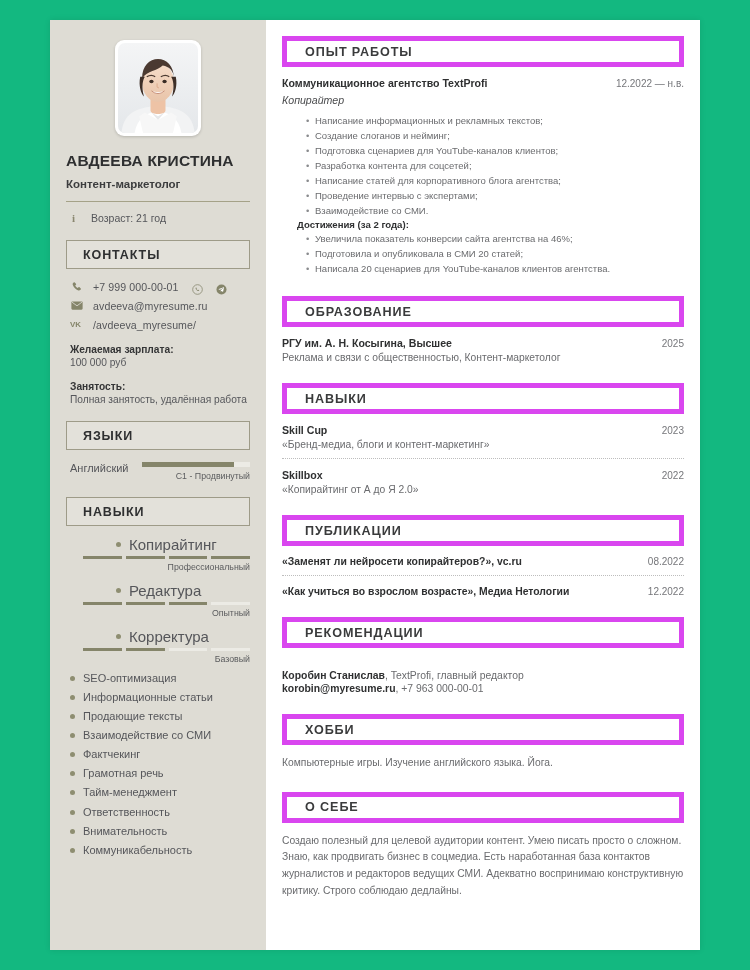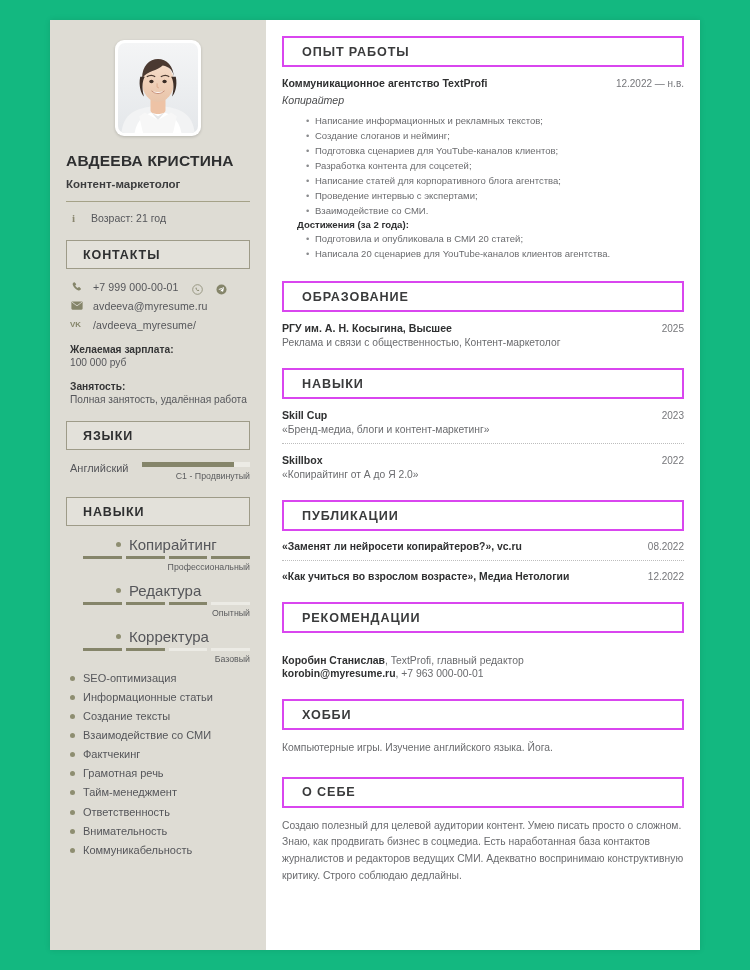--- a/index.html
+++ b/index.html
@@ -92,21 +92,21 @@
   .seg.on { background: #85856a; }
   .seg-lvl { font-size: 8.8px; color: #5b5c5e; text-align: right; margin-top: 3px; }
 
   .plain-list { margin-top: 8px; padding-left: 4px; }
   .plain-item { display: flex; align-items: center; gap: 8px; margin-bottom: 7px;
                 font-size: 11px; color: #55565a; }
 
   
   .main { flex: 1; background: #ffffff; padding: 16px 16px 0 16px; }
   .sec-head {
-    border: 2px solid #d946ef;
+    border: 5px solid #d946ef;
     height: 31px;
     display: flex; align-items: center;
     padding-left: 18px;
     font-size: 12.6px; font-weight: bold;
     color: #3a3b3c; letter-spacing: .9px;
   }
   .sec-head.mt { margin-top: 20px; }
 
   .row-title {
     display: flex; justify-content: space-between; align-items: baseline;
@@ -297,21 +297,21 @@
       <div class="plain-item">
           <span class="dot"></span>
           <span>SEO-оптимизация</span>
         </div>
       <div class="plain-item">
           <span class="dot"></span>
           <span>Информационные статьи</span>
         </div>
       <div class="plain-item">
           <span class="dot"></span>
-          <span>Создание тексты</span>
+          <span>Продающие тексты</span>
         </div>
       <div class="plain-item">
           <span class="dot"></span>
           <span>Взаимодействие со СМИ</span>
         </div>
       <div class="plain-item">
           <span class="dot"></span>
           <span>Фактчекинг</span>
         </div>
       <div class="plain-item">
@@ -353,20 +353,21 @@
       <li>Написание информационных и рекламных текстов;</li>
       <li>Создание слоганов и нейминг;</li>
       <li>Подготовка сценариев для YouTube-каналов клиентов;</li>
       <li>Разработка контента для соцсетей;</li>
       <li>Написание статей для корпоративного блога агентства;</li>
       <li>Проведение интервью с экспертами;</li>
       <li>Взаимодействие со СМИ.</li>
     </ul>
     <div class="ach-head">Достижения (за 2 года):</div>
     <ul class="duties" style="margin-top:1px">
+      <li>Увеличила показатель конверсии сайта агентства на 46%;</li>
       <li>Подготовила и опубликовала в СМИ 20 статей;</li>
       <li>Написала 20 сценариев для YouTube-каналов клиентов агентства.</li>
     </ul>
 
     <div class="sec-head mt">ОБРАЗОВАНИЕ</div>
     <div class="row-title">
       <span class="rt-left">РГУ им. А. Н. Косыгина, Высшее</span>
       <span class="rt-right">2025</span>
     </div>
     <div class="sub">Реклама и связи с общественностью, Контент-маркетолог</div>

